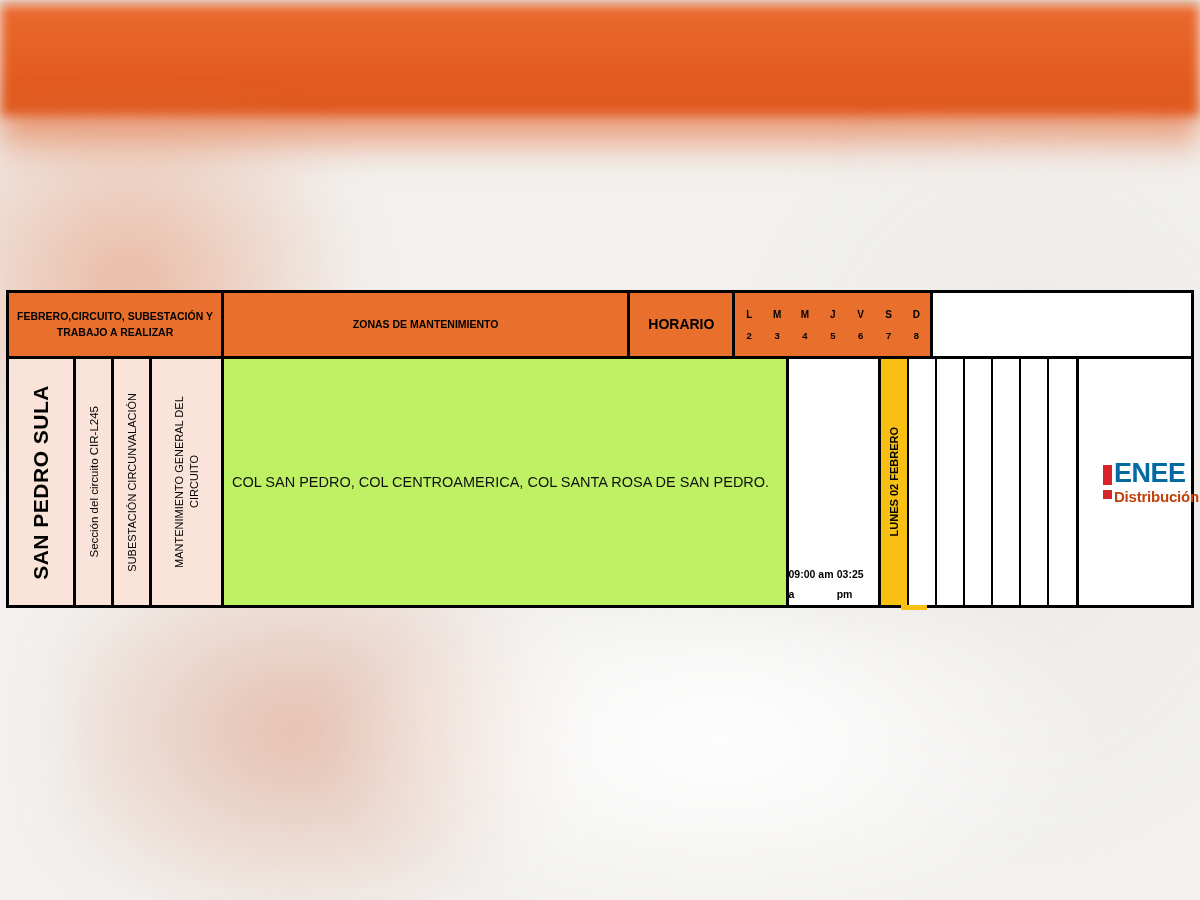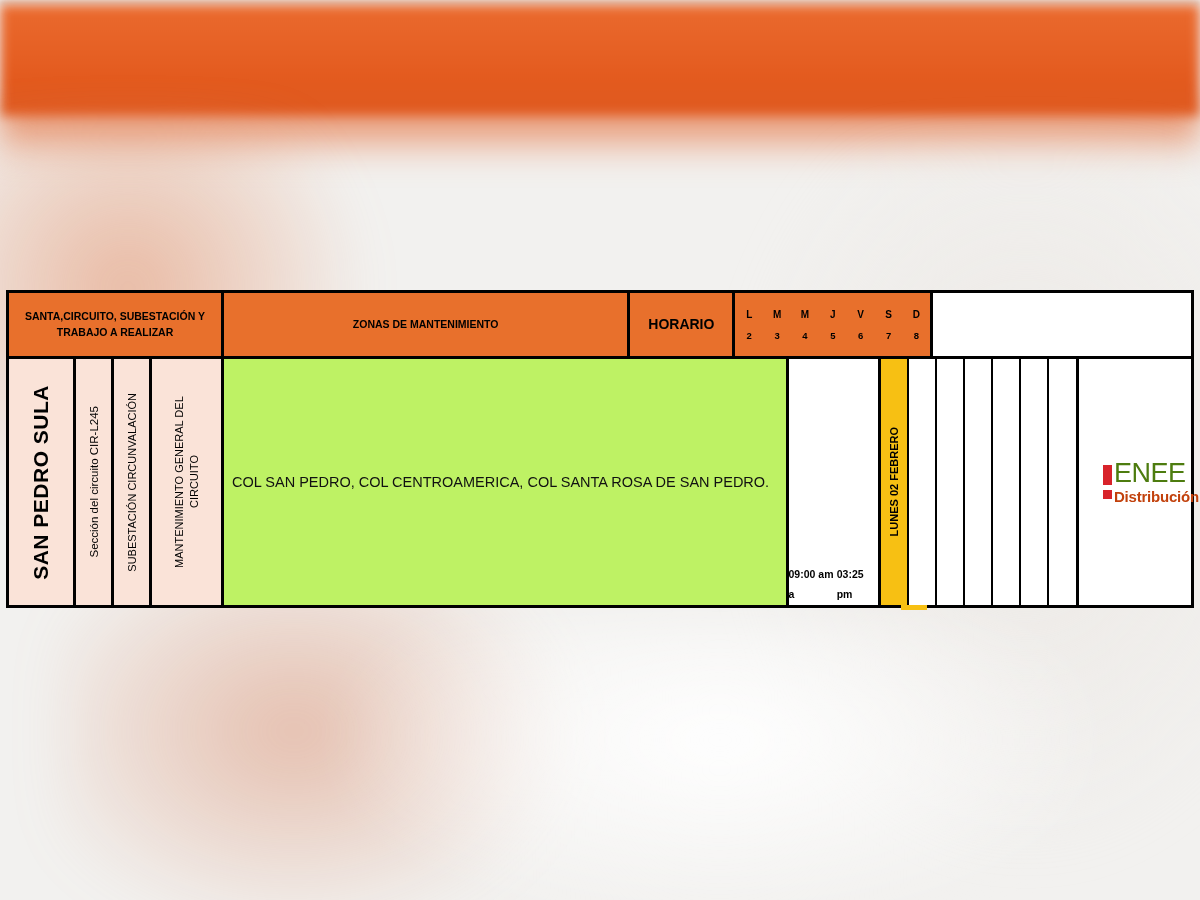--- a/index.html
+++ b/index.html
@@ -275,22 +275,22 @@
     height: 9px;
   }
   .logo-mark i.tall { height: 20px; }
   .logo-text {
     display: flex;
     flex-direction: column;
     line-height: 1;
   }
   .logo-enee {
     font-size: 27px;
-    font-weight: normal;
-    color: #4d7c0f;
+    font-weight: bold;
+    color: #0369a1;
     letter-spacing: -0.5px;
   }
   .logo-dist {
     font-size: 15px;
     font-weight: bold;
     color: #c2410c;
     margin-top: 2px;
     letter-spacing: -0.2px;
   }
   .bottom-stub {
@@ -310,21 +310,21 @@
   <div class="band-orange"></div>
   <div class="blob-a"></div>
   <div class="blob-b"></div>
   <div class="blob-c"></div>
   <div class="blob-d"></div>
 </div>
 
 <div class="sheet">
 
   <div class="header-row">
-    <div class="hdr hdr-sector">SANTA,CIRCUITO, SUBESTACIÓN Y TRABAJO A REALIZAR</div>
+    <div class="hdr hdr-sector">FEBRERO,CIRCUITO, SUBESTACIÓN Y TRABAJO A REALIZAR</div>
     <div class="hdr hdr-zonas">ZONAS DE MANTENIMIENTO</div>
     <div class="hdr hdr-horario">HORARIO</div>
 
     <div class="hdr-days">
       <div class="day-col">
         <span class="dlet">L</span>
         <span class="dnum">2</span>
       </div>
       <div class="day-col">
         <span class="dlet">M</span>

